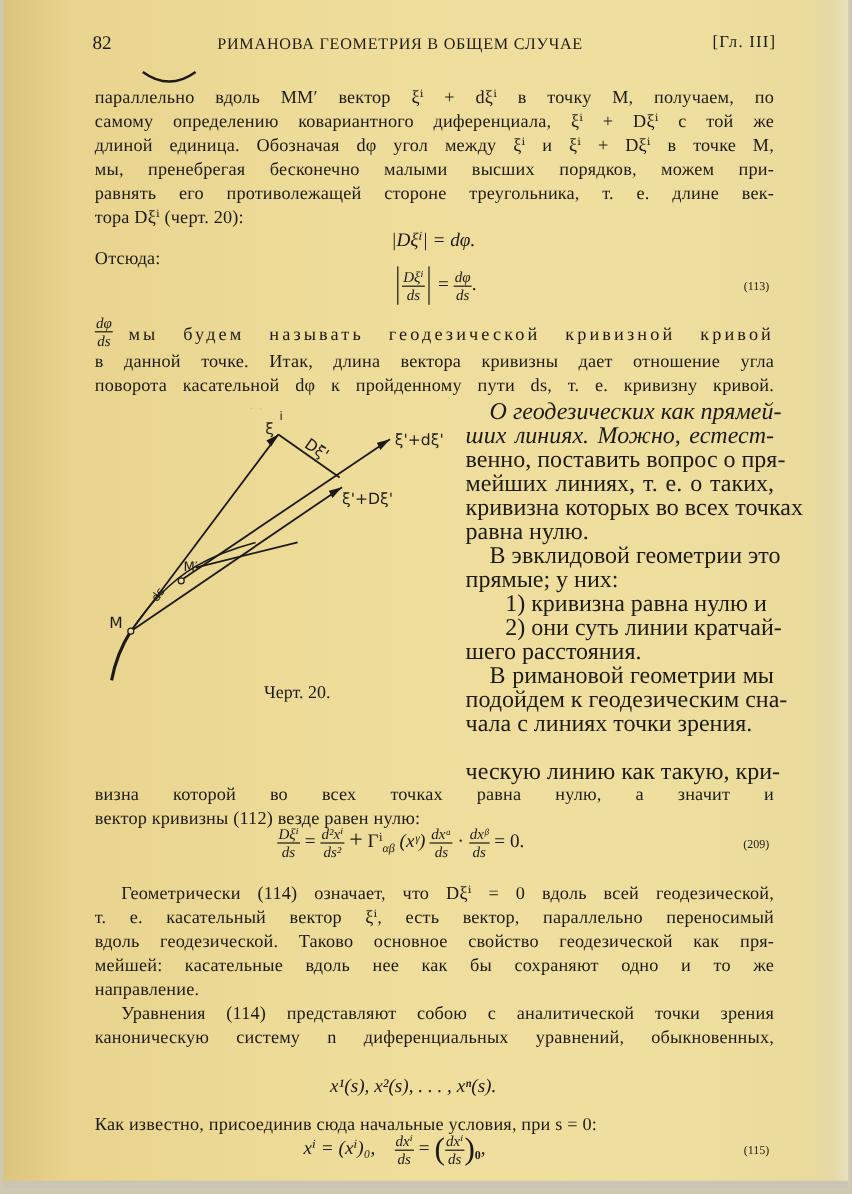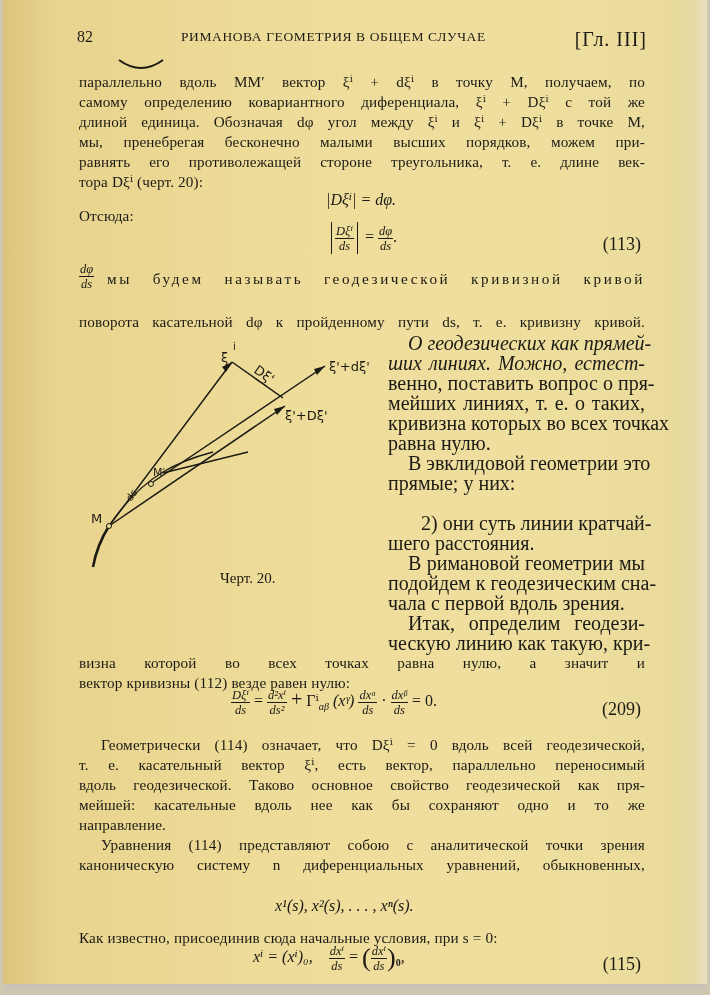--- a/index.html
+++ b/index.html
@@ -40,30 +40,30 @@
       letter-spacing: 0.15px;
     }
     .line.nolast { text-align-last: left; }
     .line.spaced { letter-spacing: 2.6px; }
     .header {
       position: absolute; top: 28px; left: 74px; width: 570px;
       font-size: 15px; height: 20px;
     }
     .header .num { position: absolute; left: 0; top: 0; font-size: 16px; }
     .header .title { position: absolute; left: 104px; top: 1px; font-size: 13.5px; letter-spacing: 0.6px; }
-    .header .chap { position: absolute; right: 0; top: 0; font-size: 20px; letter-spacing: 1px; }
+    .header .chap { position: absolute; right: 0; top: 0; font-size: 14px; letter-spacing: 1px; }
     .eq {
       position: absolute;
       font-family: "Liberation Serif", "DejaVu Serif", serif;
       font-size: 16px;
       white-space: nowrap;
       font-style: italic;
     }
     .eqnum {
-      position: absolute; right: 66px; font-size: 18px; font-style: normal;
+      position: absolute; right: 66px; font-size: 10px; font-style: normal;
     }
     .frac {
       display: inline-block; vertical-align: middle; text-align: center; font-size: 12.5px; line-height: 14px;
     }
     .frac .n { display: block; border-bottom: 1px solid #1c1a14; padding: 0 1px; }
     .frac .d { display: block; padding: 0 1px; }
     .dn { font-size: 10px; vertical-align: sub; }
     .it { font-style: italic; }
     .rline {
       position: absolute;
@@ -116,20 +116,21 @@
     <span class="bigbar"></span><span class="frac"><span class="n">Dξⁱ</span><span class="d">ds</span></span><span class="bigbar"></span>
     <span style="font-style:normal">=</span>
     <span class="frac"><span class="n">dφ</span><span class="d">ds</span></span><span style="font-style:normal">.</span>
   </div>
   <div class="eqnum" style="top:234px">(113)</div>
 
   <div class="eq" style="left:76px;top:262px;font-size:13px">
     <span class="frac"><span class="n">dφ</span><span class="d">ds</span></span>
   </div>
   <div class="line spaced" style="top:269px;left:104px;width:538px">мы будем называть геодезической кривизной кривой</div>
+  <div class="line" style="top:292px">в данной точке. Итак, длина вектора кривизны дает отношение угла</div>
   <div class="line" style="top:312px">поворота касательной dφ к пройденному пути ds, т. е. кривизну кривой.</div>
 
   <svg id="fig" width="320" height="240">
     <g stroke="#1c1a14" fill="none" stroke-width="1.5">
 
       <path d="M30 227 Q34 205 46 186" stroke-width="2.6"></path>
       <path d="M46 186 Q70 150 100 132 Q120 120 150 112" stroke-width="1.3"></path>
 
       <line x1="46" y1="186" x2="169" y2="22"></line>
 
@@ -163,26 +164,26 @@
   <div class="caption">Черт. 20.</div>
 
   <div class="rline ind it" style="top:333px">О геодезических как прямей-</div>
   <div class="rline" style="top:353px"><span class="it">ших линиях. Можно, естест-</span></div>
   <div class="rline" style="top:373px">венно, поставить вопрос о пря-</div>
   <div class="rline" style="top:393px">мейших линиях, т. е. о таких,</div>
   <div class="rline" style="top:413px">кривизна которых во всех точках</div>
   <div class="rline nolast" style="top:433px">равна нулю.</div>
   <div class="rline ind" style="top:453px">В эвклидовой геометрии это</div>
   <div class="rline nolast" style="top:473px">прямые; у них:</div>
+  <div class="rline ind nolast" style="top:493px;left:418px">1) кривизна равна нулю и</div>
   <div class="rline ind" style="top:513px;left:418px;width:224px">2) они суть линии кратчай-</div>
   <div class="rline nolast" style="top:533px">шего расстояния.</div>
   <div class="rline ind" style="top:553px">В римановой геометрии мы</div>
   <div class="rline" style="top:573px">подойдем к геодезическим сна-</div>
-  <div class="rline nolast" style="top:593px">чала с первой вдоль зрения.</div>
-  <div class="rline ind" style="top:613px">Итак, определим геодези-</div>
+  <div class="rline nolast" style="top:593px">чала с линиях точки зрения.</div>
   <div class="rline" style="top:633px">ческую линию как такую, кри-</div>
 
   <div class="line" style="top:653px">визна которой во всех точках равна нулю, а значит и</div>
   <div class="line nolast" style="top:673px">вектор кривизны (112) везде равен нулю:</div>
 
   <div class="eq" style="left:228px;top:688px">
     <span class="frac"><span class="n">Dξⁱ</span><span class="d">ds</span></span>
     <span style="font-style:normal">=</span>
     <span class="frac"><span class="n">d²xⁱ</span><span class="d">ds²</span></span>
     <span style="font-style:normal;font-size:20px">+</span>

